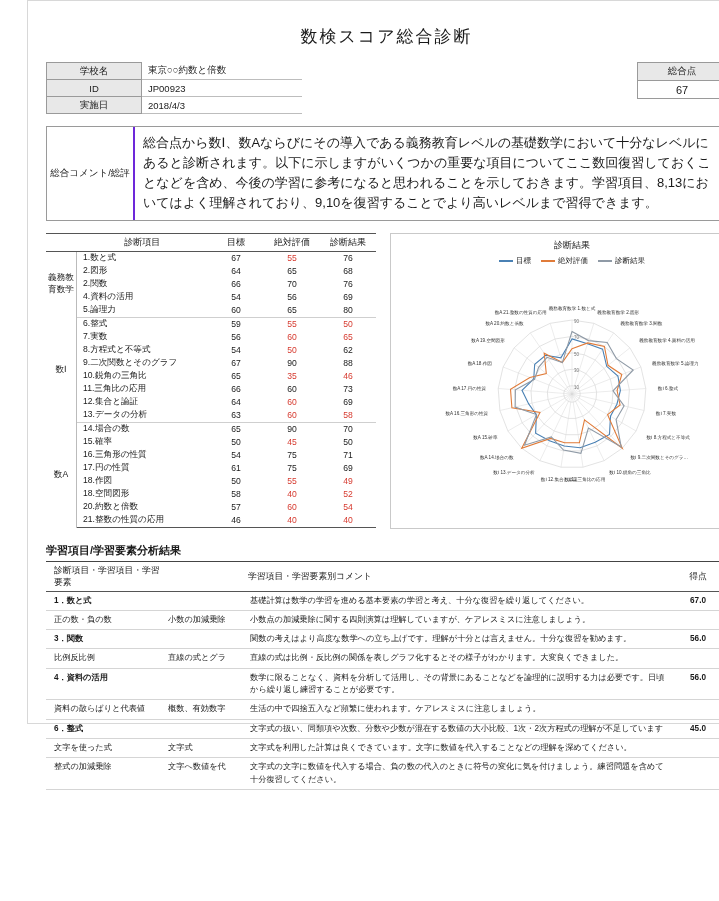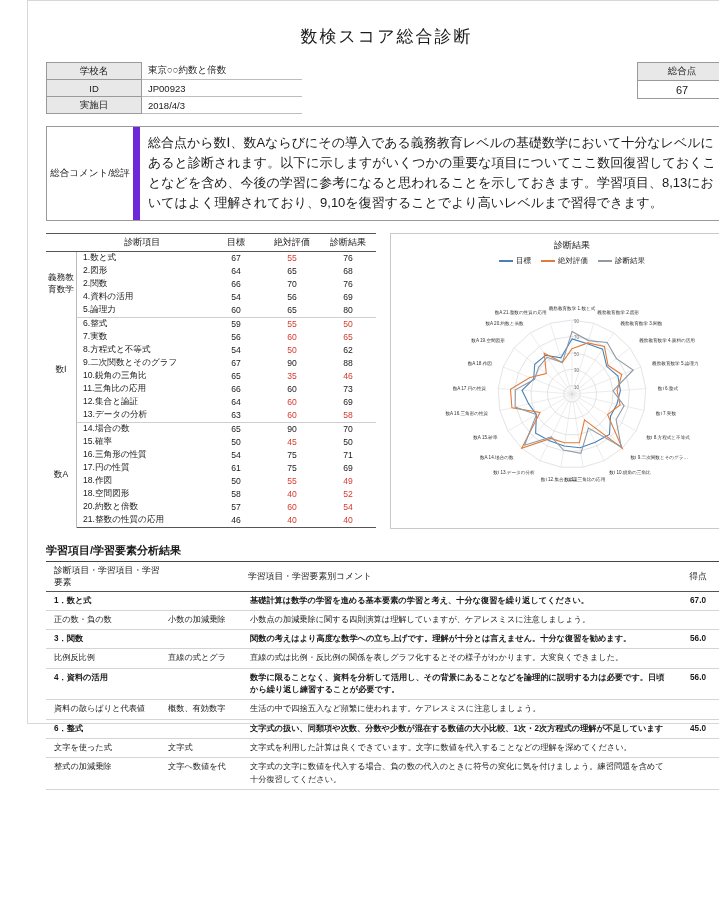--- a/index.html
+++ b/index.html
@@ -60,21 +60,21 @@
   .score-tbl td.val{font-size:11px;}
   
   .comment-wrap{
     margin-top:12px;
     border:1px solid #9a9a9a;
     display:flex;
     min-height:52px;
   }
   .comment-label{
     width:86px;
-    border-right:7px solid #6d28d9;
+    border-right:2px solid #6d28d9;
     font-size:9.5px;
     display:flex;align-items:center;justify-content:center;
     text-align:center;
     flex:none;
   }
   .comment-body{
     padding:6px 8px;
     font-size:13px;
     line-height:1.55;
   }
@@ -158,21 +158,21 @@
     padding:3px 2px;
     vertical-align:top;
     border-bottom:1px solid #d5d5d5;
     line-height:1.5;
   }
   .c-item{width:110px;padding-left:8px!important;}
   .c-elem{width:78px;}
   .c-cmt{}
   .c-score{width:54px;text-align:center;}
   .bold-row td{font-weight:bold;}
-  .bold-row td.c-cmt{font-weight:bold;}
+  .bold-row td.c-cmt{font-weight:normal;}
 </style>
 </head>
 <body>
 
 <div class="page">
 
   <div class="title">数検スコア総合診断</div>
 
   <div class="hdr">
     <table class="info-tbl">

